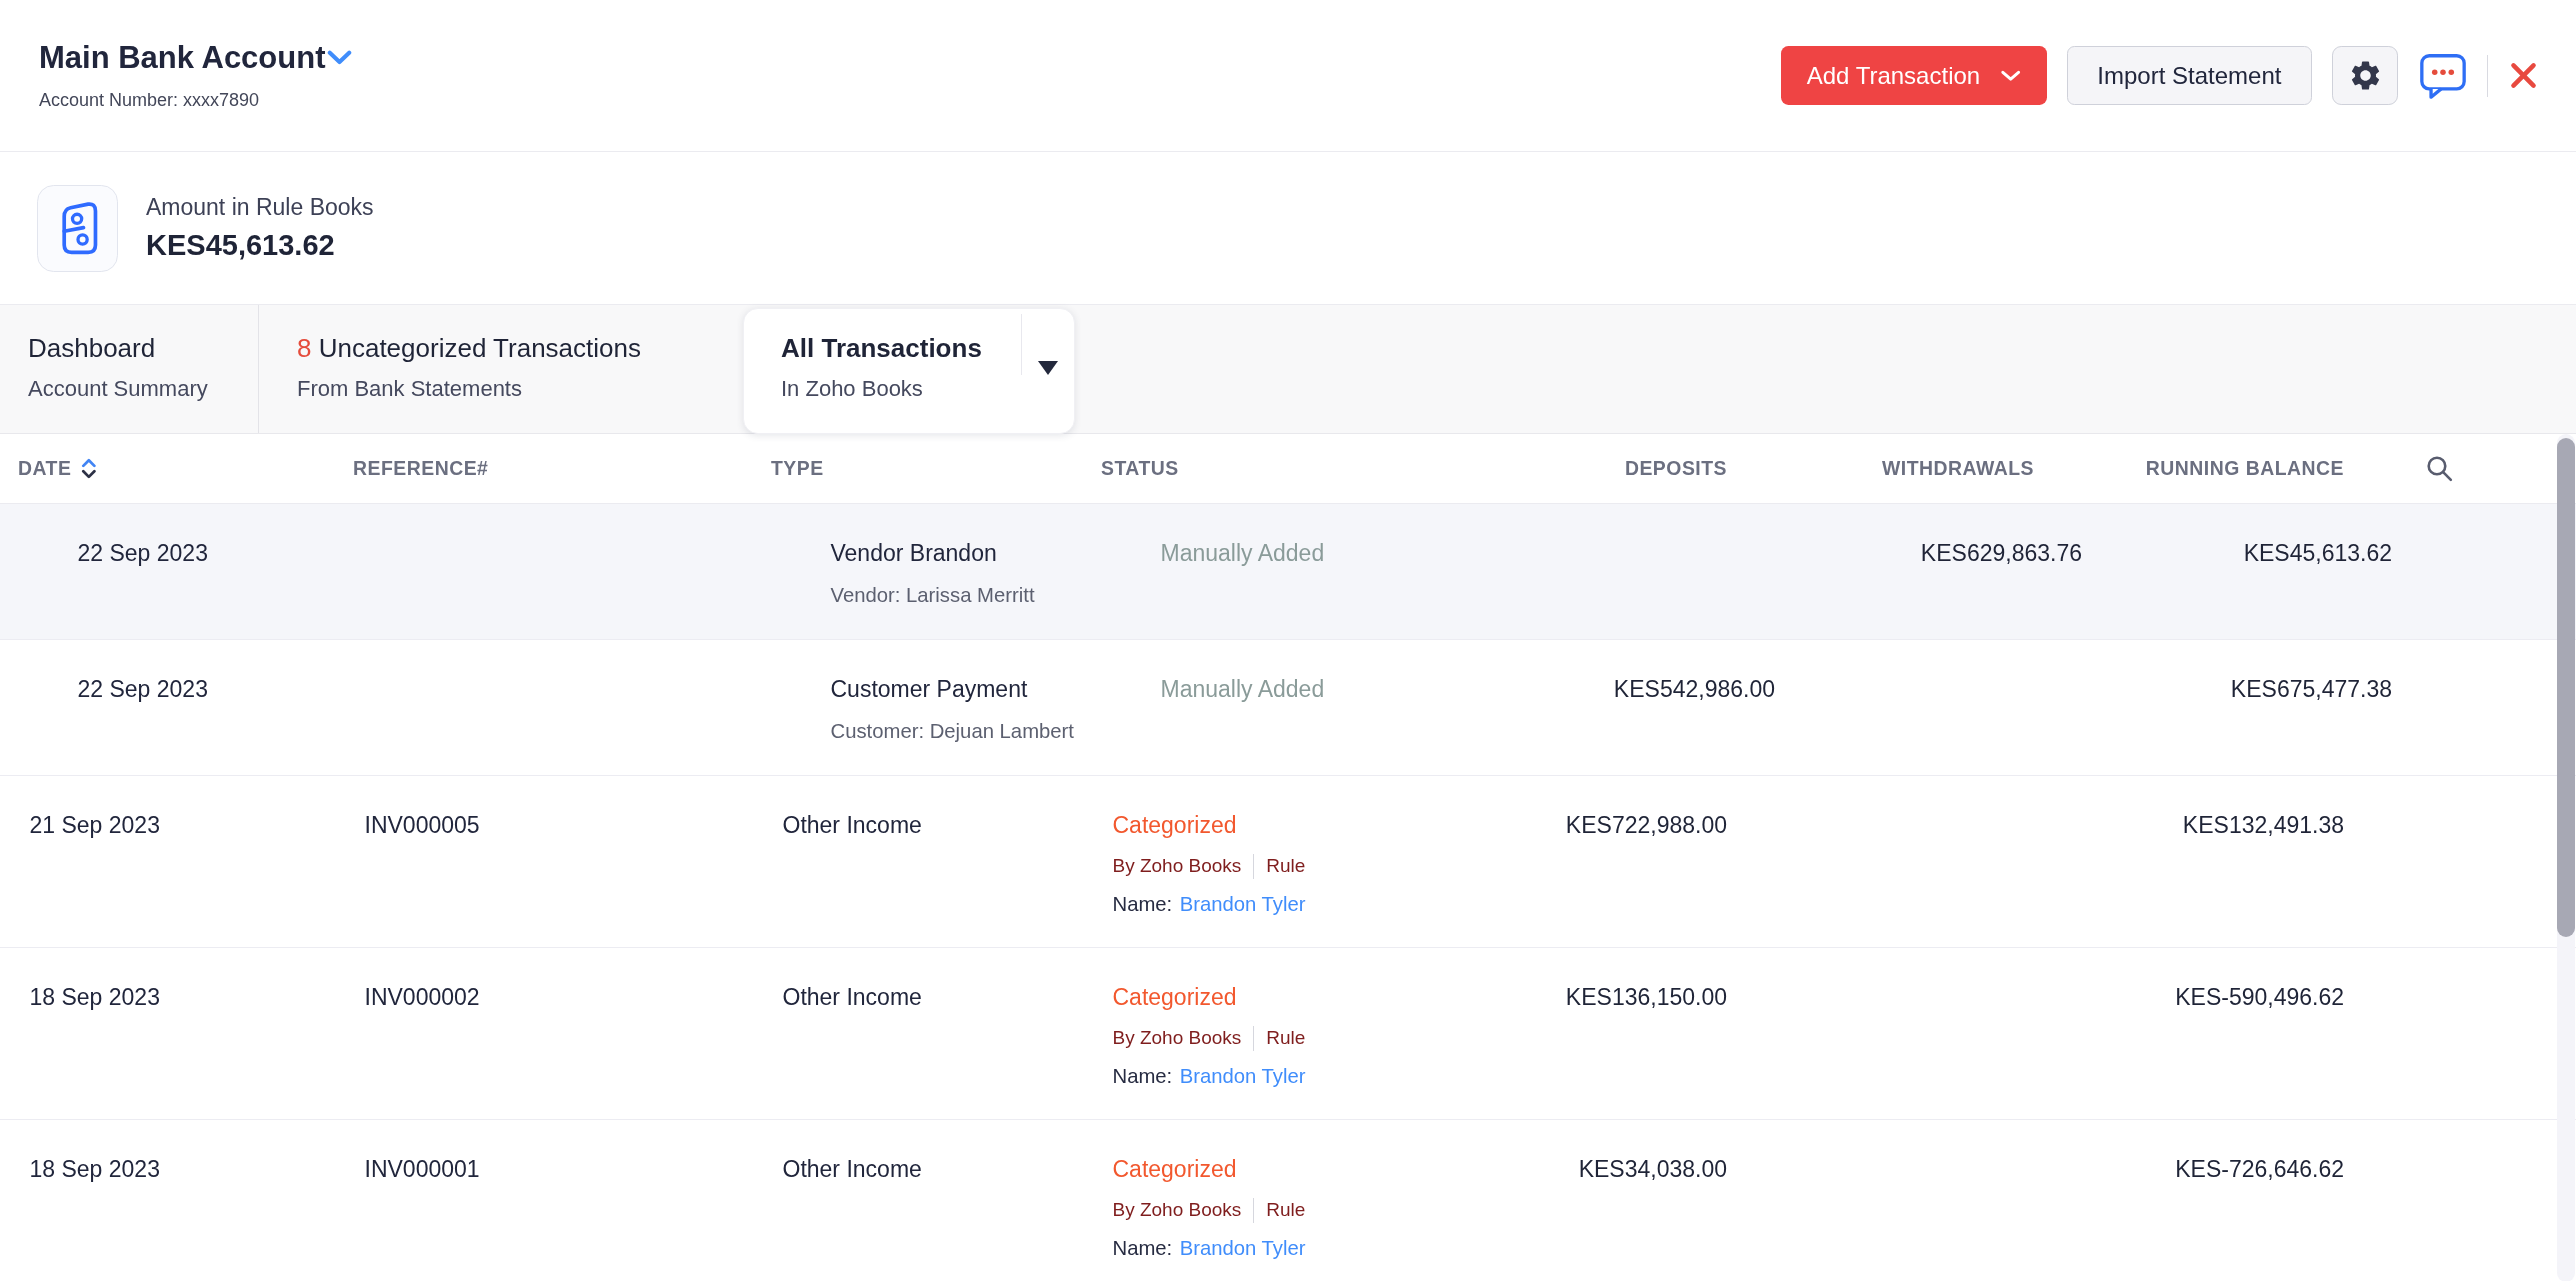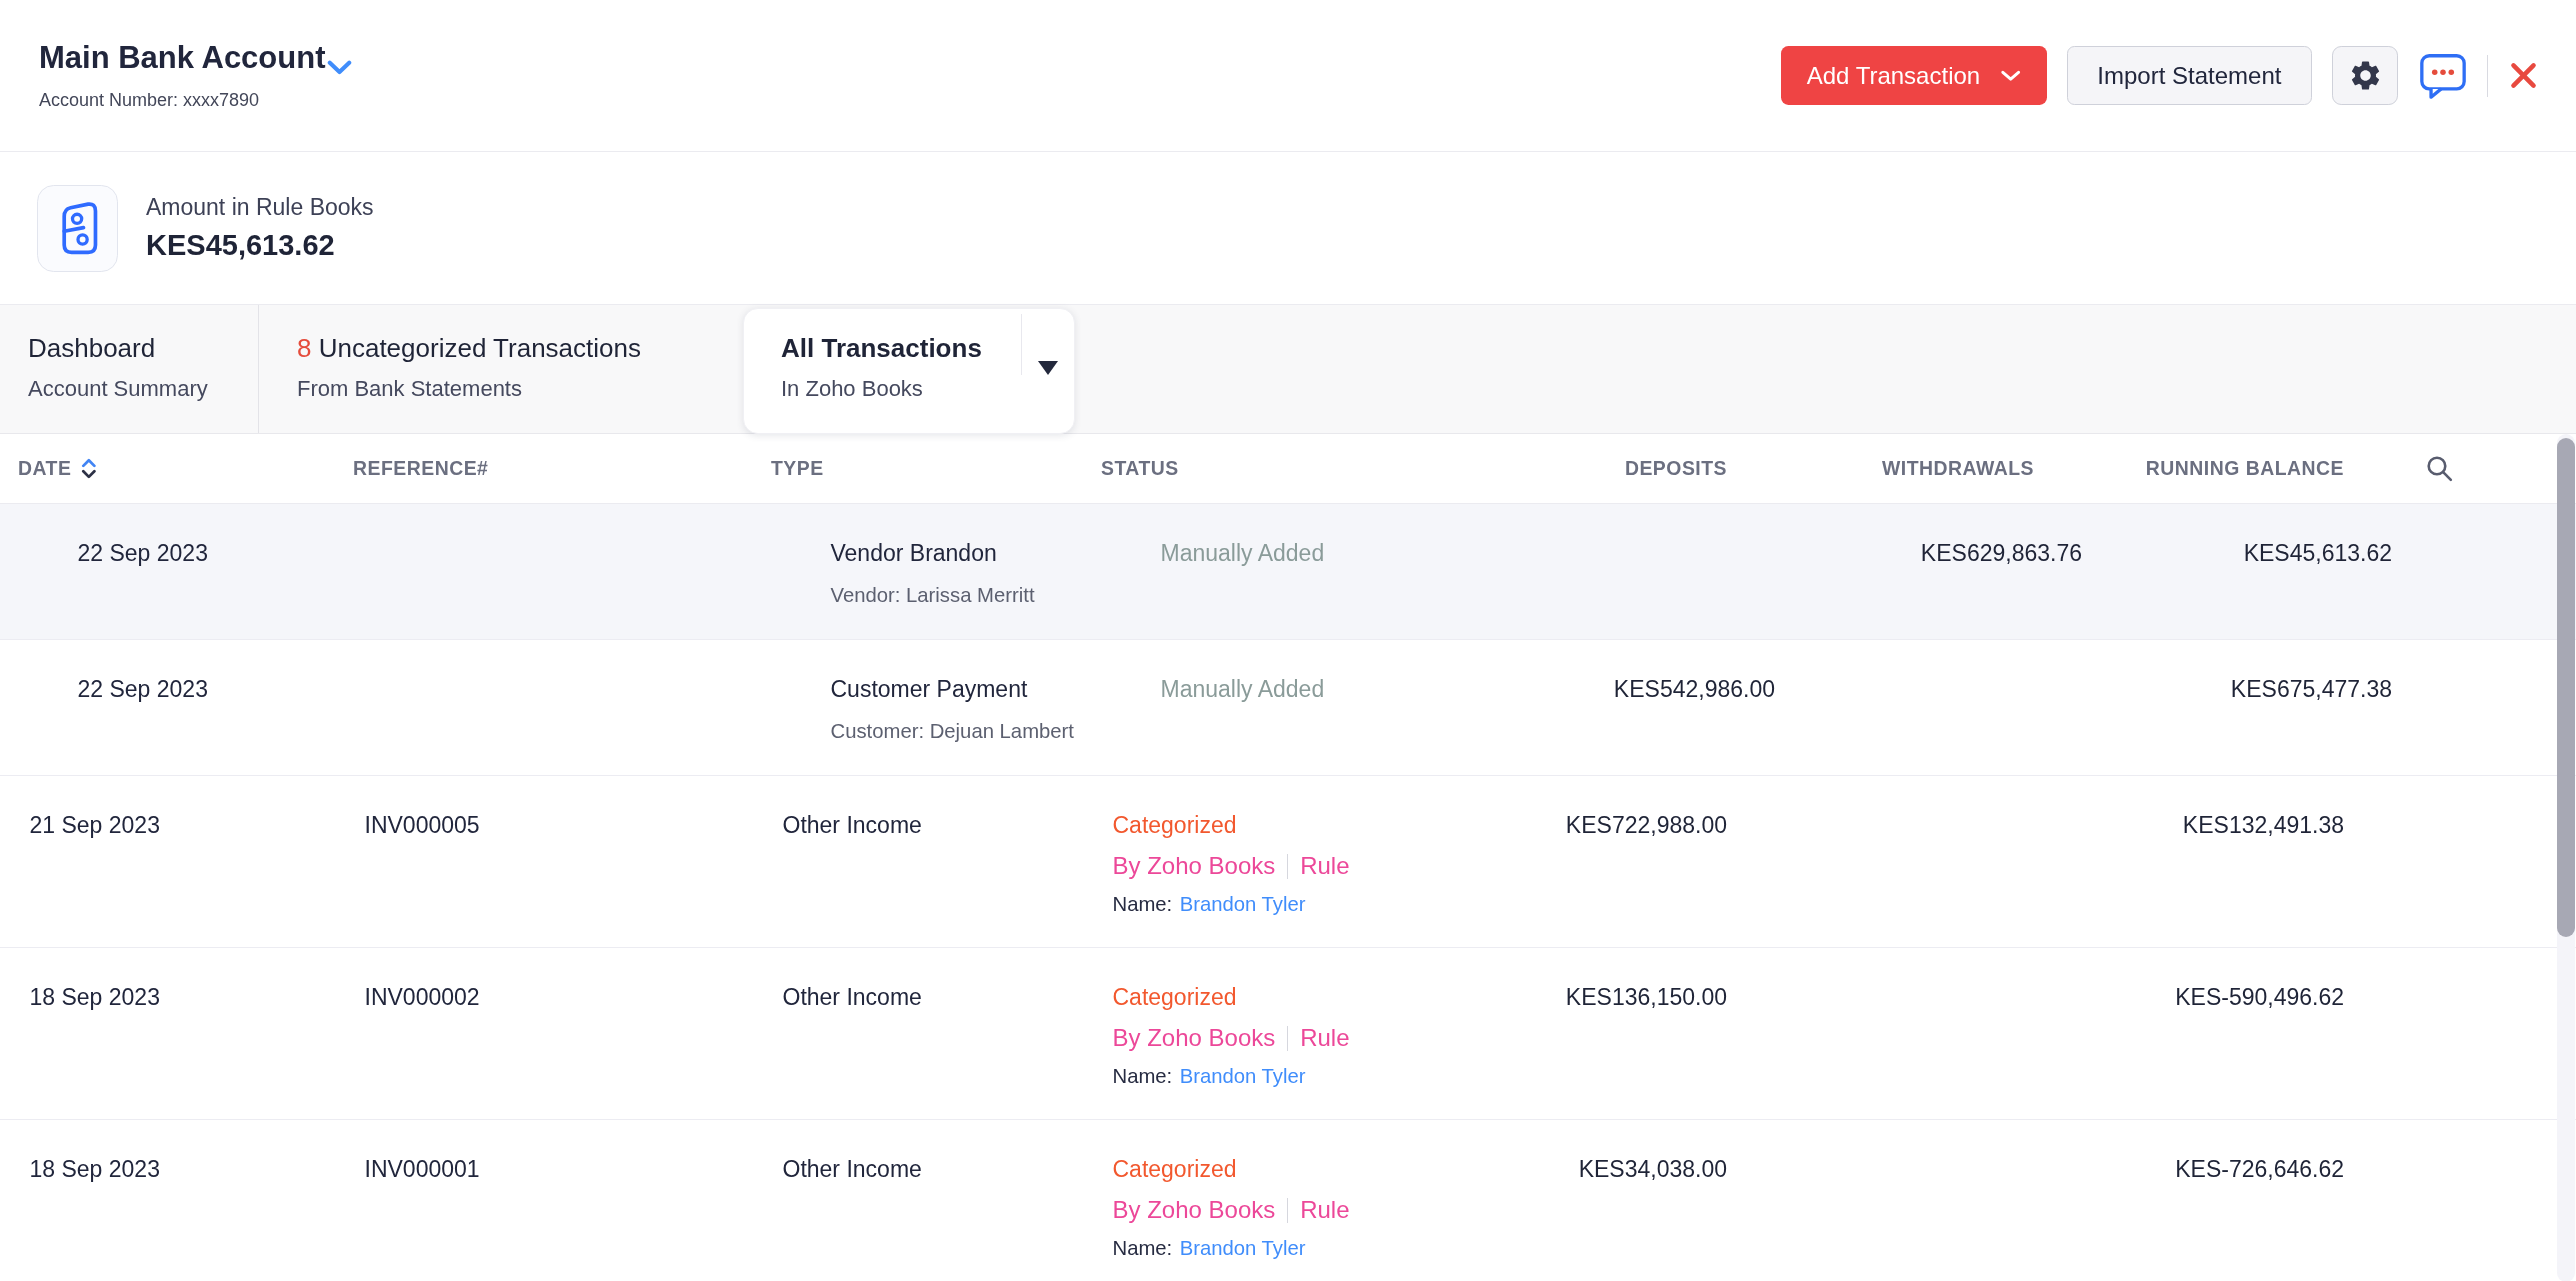--- a/index.html
+++ b/index.html
@@ -2,21 +2,21 @@
 <html style="font-size:14.8px"><head>
 <meta charset="utf-8">
 <style>
   * { margin:0; padding:0; box-sizing:border-box; }
   html,body { width:2576px; height:1282px; overflow:hidden; background:#fff;
     font-family:"Liberation Sans", sans-serif; color:#21263c; }
 
   
   .topbar { height:152px; border-bottom:0.9px solid #ebebf0; display:flex;
     justify-content:space-between; align-items:center; padding:0 37px 0 39px; }
-  .title-row { display:flex; align-items:flex-end; gap:1px; }
+  .title-row { display:flex; align-items:center; gap:1px; }
   .page-title { font-size:31px; font-weight:700; color:#21263c; }
   .subtitle { font-size:18px; color:#434759; margin-top:14px; }
   .actions { display:flex; align-items:center; gap:20.3px; }
   .btn { height:59px; border-radius:7.4px; font-size:24px; display:flex;
     align-items:center; cursor:pointer; border:none; font-family:inherit; }
   .btn-primary { background:#ef4444; color:#fff; padding:0 26px; gap:21px; }
   .btn-secondary { background:#f5f5f8; color:#21263c; padding:0 29.5px;
     border:0.9px solid #cfd1da; }
   .btn-icon { width:66px; justify-content:center; background:#f5f5f8;
     border:0.9px solid #cfd1da; border-radius:9.2px; }
@@ -60,21 +60,21 @@
 
   .trow { border-bottom:0.9px solid #ececf2; padding-top:35px; }
   .trow.short { height:136px;padding-left:48px; }
   .trow.tall { height:172px; }
   .trow.highlight { background:#f5f6fa; }
   .cell { padding-left:29.5px; }
   .cell-main { font-size:23px; line-height:28px; color:#21263c; }
   .cell-sub { font-size:20.3px; line-height:24px; color:#5c6070; margin-top:15.7px; }
   .status-main.manual { color:#8a9b99; }
   .status-main.categorized { color:#f2582e; }
-  .by-line { margin-top:14.8px; font-size:24px; line-height:24px; color:#ec4899;
+  .by-line { margin-top:14.8px; font-size:19px; line-height:24px; color:#7f1d1d;
     display:flex; align-items:center; gap:12px; }
   .by-line .sep { width:0.9px; height:25px; background:#d6d7de; }
   .name-line { margin-top:13px; font-size:20.3px; line-height:24px; color:#272c42; }
   .name-link { color:#408dfb; text-decoration:none; margin-left:7.4px; cursor:pointer; }
   .num { padding-left:0; text-align:right; font-size:23px; line-height:28px; color:#1f2437; }
 
   
   .sb-track { position:absolute; right:0.9px; top:434px; width:18.5px; height:848px;
     background:#f4f4f9; border-radius:9.2px; }
   .sb-thumb { position:absolute; right:0.9px; top:438px; width:18.5px; height:499px;

